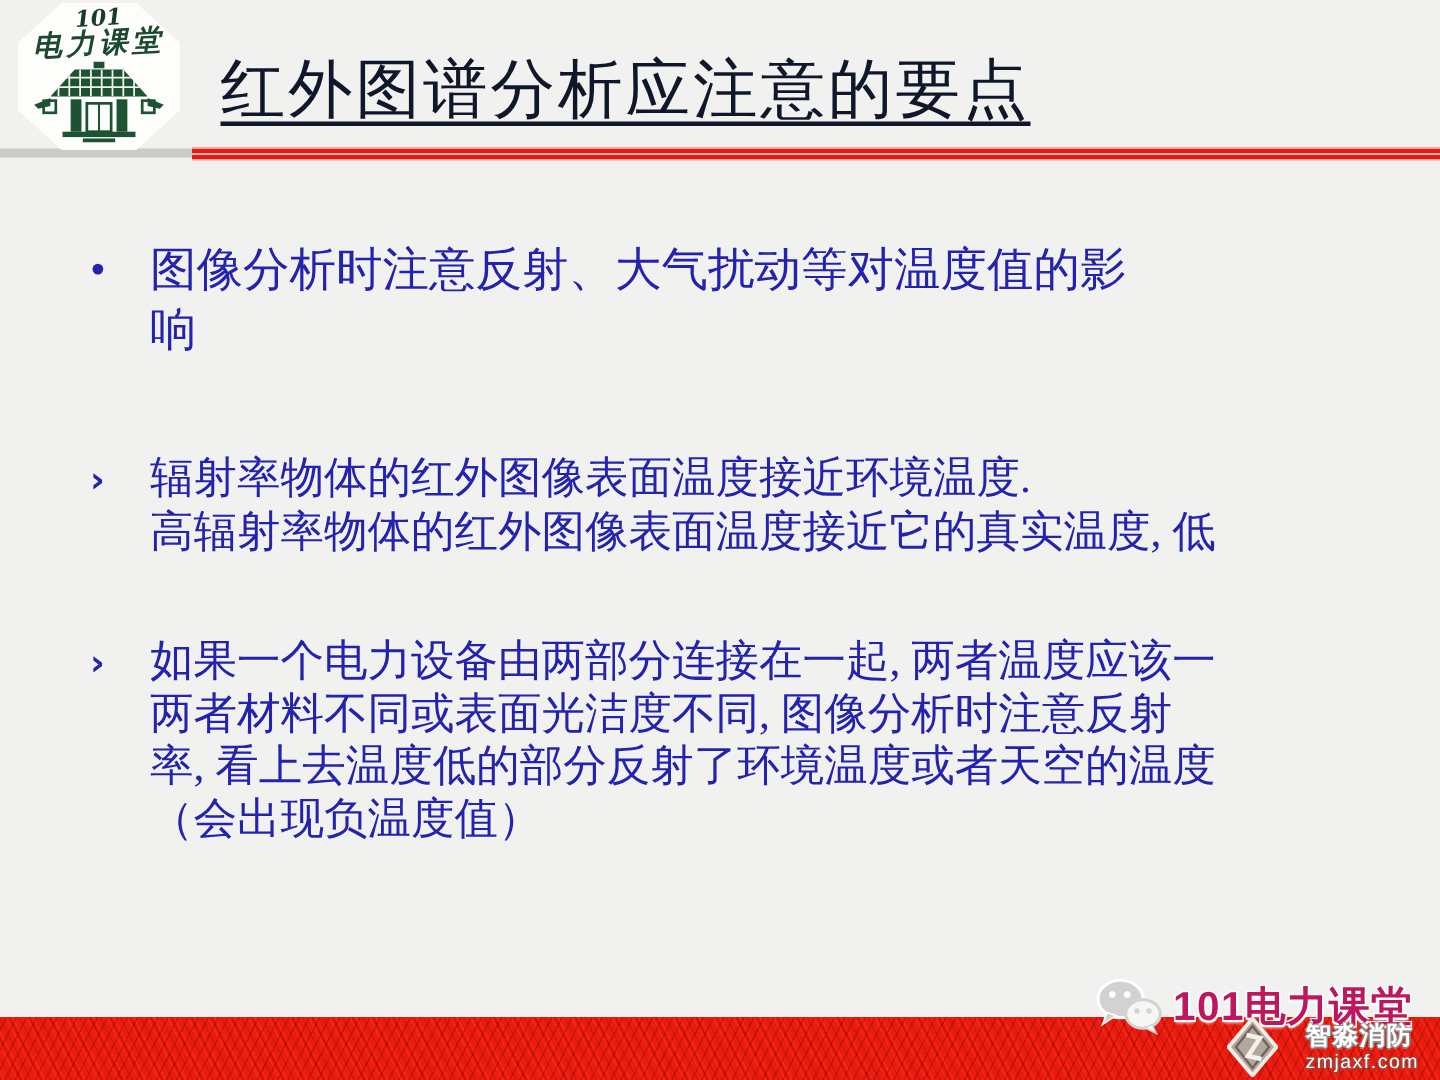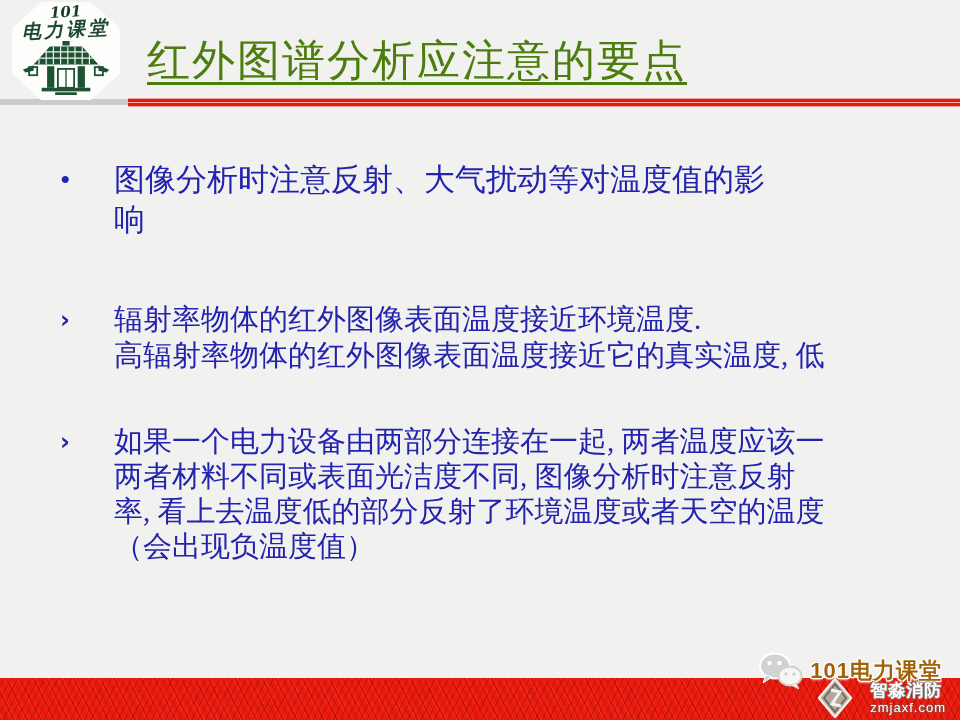--- a/index.html
+++ b/index.html
@@ -14,36 +14,36 @@
     z-index:3;
   }
   .logo-numeral{font-family:"DejaVu Serif",serif;font-style:italic;font-weight:bold;
     color:#173d27;font-size:15px;line-height:15px;margin-top:3px;transform:rotate(-4deg);}
   .logo-script{font-weight:bold;font-style:italic;color:#1d4a2f;font-size:19px;
     line-height:20px;letter-spacing:3px;transform:rotate(-3deg);}
   .logo-pavilion{margin-top:1px;}
 
   .slide-title{
     position:absolute;left:147px;top:36px;z-index:2;
-    font-size:43px;line-height:50px;letter-spacing:2px;color:#4d7c0f;
+    font-size:43px;line-height:50px;letter-spacing:2px;color:#0f172a;
     text-decoration:underline;text-decoration-thickness:2.5px;text-underline-offset:7px;
     white-space:nowrap;
   }
 
   .rule-gray{position:absolute;left:0;top:99px;width:130px;height:6px;background:#cbcbca;z-index:1;}
   .rule-red{
     position:absolute;left:128px;top:98px;right:0;height:9px;z-index:2;
     background:linear-gradient(to bottom,
       #f3a49e 0 1px,#e8190f 1px 4px,#f6b4ae 4px 5px,#e8190f 5px 8px,#f3a49e 8px 9px);
   }
 
   
   .bullet{position:absolute;left:60px;width:870px;display:flex;color:#2323ae;}
   .bullet .marker{flex:0 0 40px;}
-  .bullet .lines{flex:1;margin-left:14px;}
+  .bullet .lines{flex:1;}
   .bullet .line{white-space:nowrap;}
 
   .bullet-1{top:160px;font-size:31px;line-height:40px;}
   .bullet-1 .marker{font-size:30px;}
   .bullet-2{top:301px;font-size:29px;line-height:36px;}
   .bullet-3{top:424px;font-size:29px;line-height:35px;}
   .chevron{font-family:"DejaVu Sans",sans-serif;font-size:24px;font-weight:bold;position:relative;top:1px;}
 
   
   .footer-band{
@@ -52,21 +52,21 @@
     background-image:
       repeating-linear-gradient(63deg,  rgba(120,0,0,.30) 0 1px, transparent 1px 6px),
       repeating-linear-gradient(-63deg, rgba(120,0,0,.30) 0 1px, transparent 1px 6px),
       repeating-linear-gradient(63deg,  rgba(255,255,255,.06) 2px 3px, transparent 3px 6px);
   }
 
   .watermark{
     position:absolute;right:18px;bottom:30px;display:flex;align-items:center;z-index:4;
   }
   .watermark-label{
-    font-family:"Liberation Sans",sans-serif;font-weight:bold;font-size:22px;color:#a16207;
+    font-family:"Liberation Sans",sans-serif;font-weight:bold;font-size:27px;color:#be185d;
     letter-spacing:1px;
     text-shadow:-1px -1px 0 #fff,1px -1px 0 #fff,-1px 1px 0 #fff,1px 1px 0 #fff,0 2px 2px rgba(255,255,255,.8);
     white-space:nowrap;margin-left:4px;
   }
 
   .zm-brand{
     position:absolute;right:14px;bottom:2px;display:flex;align-items:center;z-index:5;gap:15px;
   }
   .zm-text{display:flex;flex-direction:column;align-items:flex-start;margin-left:3px;}
   .zm-name{

